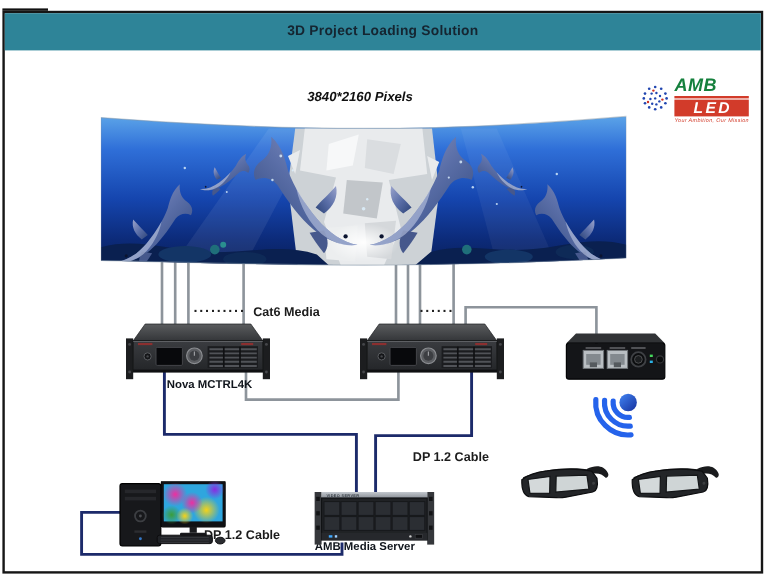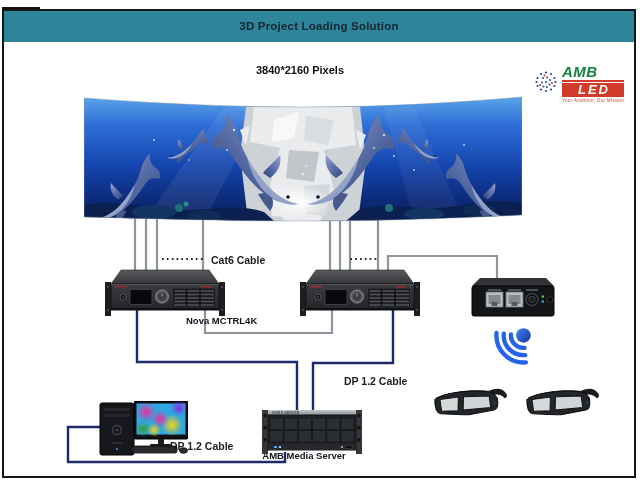--- a/index.html
+++ b/index.html
@@ -6,26 +6,26 @@
   #page{position:relative;width:640px;height:482px;background:#ffffff;overflow:hidden;
         font-family:"Liberation Sans",sans-serif;}
   #frame{position:absolute;left:2px;top:9px;width:634px;height:469px;
          border:2px solid #161616;box-sizing:border-box;background:#ffffff;}
   #topbar{position:absolute;left:0;top:0;right:0;height:31px;background:#2E8498;}
   #topbar .title{width:100%;text-align:center;line-height:31px;font-size:11.5px;
                  font-weight:bold;color:#152531;letter-spacing:.2px;}
   .accent-seg{position:absolute;left:2px;top:7px;width:38px;height:2px;background:#111;}
   .lbl{position:absolute;font-weight:bold;color:#1c1c1c;white-space:nowrap;}
   .lbl.c{text-align:center;}
-  #res-label{left:210px;top:64px;width:180px;font-size:11px;color:#111;}
+  #res-label{left:210px;top:75px;width:180px;font-size:11px;color:#111;font-style:italic;}
   #cat6-label{left:211px;top:254px;font-size:10.5px;}
   #usb-label{left:207px;top:341px;width:156px;font-size:10.5px;}
   #dp-mid-label{left:344px;top:375px;font-size:10.5px;}
   #dp-bottom-label{left:170px;top:440px;font-size:10.5px;}
-  #nova-label{left:139px;top:315px;font-size:9.5px;color:#10151c;padding-left:47px;}
+  #nova-label{left:139px;top:315px;font-size:9.5px;color:#10151c;}
   #server-label{left:248px;top:450px;width:112px;font-size:9.5px;color:#10151c;}
   .dots{position:absolute;font-weight:bold;color:#222;font-size:12px;letter-spacing:1.5px;}
   #dots-left{left:160px;top:249px;width:46px;text-align:center;}
   #dots-right{left:344px;top:249px;width:40px;text-align:center;}
   svg{display:block;}
   .abs{position:absolute;}
   
   #logo{position:absolute;left:534px;top:64px;width:92px;height:40px;display:flex;align-items:flex-start;}
   #logo .globe{margin-top:6px;}
   #logo .txt{margin-left:4px;display:flex;flex-direction:column;line-height:1;}
@@ -156,21 +156,21 @@
           <circle cx="219" cy="84" r="1.5"></circle>
           <circle cx="222" cy="76" r="1"></circle>
       </g>
     </g>
     <path d="M0,8 C80,14 150,17 219,17 C288,17 358,14 438,7 L438,125 C358,129 288,131 219,131 C150,131 80,129 0,127 Z" fill="none" stroke="#8899aa" stroke-opacity=".5" stroke-width="1"></path>
   </svg>
 
   <div class="lbl c" id="res-label">3840*2160 Pixels</div>
   <div class="dots" id="dots-left">.........</div>
   <div class="dots" id="dots-right">......</div>
-  <div class="lbl" id="cat6-label">Cat6 Cable</div>
+  <div class="lbl" id="cat6-label">Cat6 Media</div>
   <div class="lbl" id="dp-mid-label">DP 1.2 Cable</div>
   <div class="lbl" id="dp-bottom-label">DP 1.2 Cable</div>
   <div class="lbl" id="nova-label">Nova MCTRL4K</div>
   <div class="lbl c" id="server-label">AMB Media Server</div>
 
   <div id="logo">
     <svg class="globe" width="24" height="24" viewBox="0 0 24 24">
       <g fill="#2146b0">
         <circle cx="12" cy="2.5" r="1.1"></circle>
           <circle cx="17" cy="4" r="1.1"></circle>

